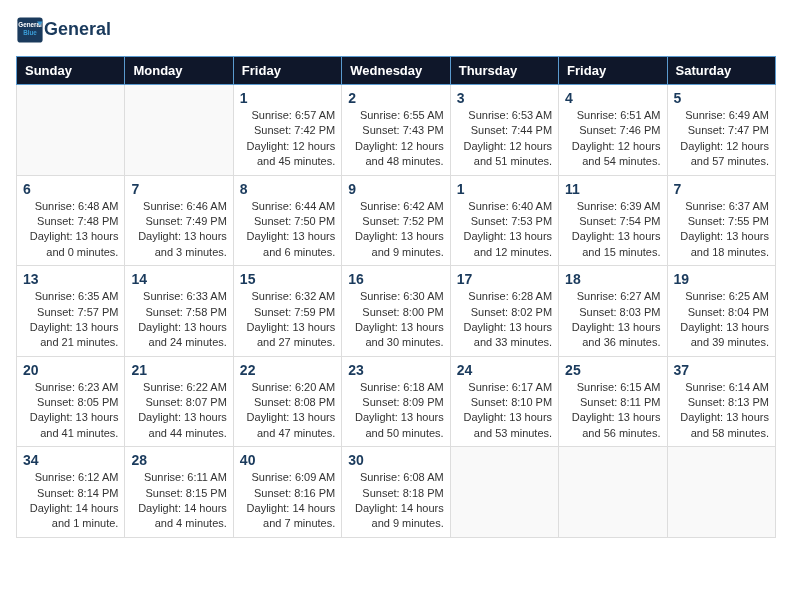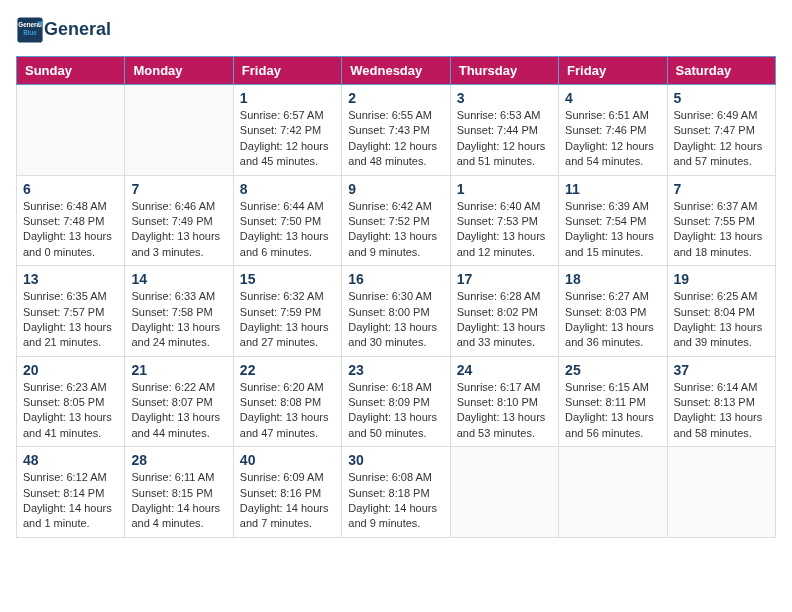--- a/index.html
+++ b/index.html
@@ -45,21 +45,21 @@
     .location-title {
       font-size: 14px;
       color: #555;
     }
     .calendar {
       width: 100%;
       border-collapse: collapse;
       border: 1px solid #ccc;
     }
     .calendar th {
-      background: #be185d;
+      background: #0f172a;
       color: #fff;
       font-size: 13px;
       font-weight: bold;
       padding: 6px 8px;
       text-align: left;
       border: 1px solid #5a9acf;
     }
     .calendar td {
       vertical-align: top;
       padding: 5px 6px;
@@ -76,20 +76,21 @@
     .day-number {
       font-size: 14px;
       font-weight: bold;
       color: #1a3a5c;
       margin-bottom: 2px;
     }
     .day-info {
       font-size: 11px;
       color: #333;
       line-height: 1.4;
+      text-align: right;
     }
   </style>
 </head>
 <body>
 
 <div class="header-area">
   <div class="logo">
     <svg class="logo-icon" viewBox="0 0 40 40">
       <rect x="2" y="2" width="36" height="36" rx="4" fill="#1a3a5c"></rect>
       <text x="20" y="16" text-anchor="middle" fill="white" font-size="9" font-weight="bold" font-family="Arial">General</text>
@@ -228,21 +229,21 @@
           <div class="day-number">25</div>
           <div class="day-info">Sunrise: 6:15 AM<br>Sunset: 8:11 PM<br>Daylight: 13 hours and 56 minutes.</div>
         </td>
         <td>
           <div class="day-number">37</div>
           <div class="day-info">Sunrise: 6:14 AM<br>Sunset: 8:13 PM<br>Daylight: 13 hours and 58 minutes.</div>
         </td>
       </tr>
       <tr>
         <td>
-          <div class="day-number">48</div>
+          <div class="day-number">34</div>
           <div class="day-info">Sunrise: 6:12 AM<br>Sunset: 8:14 PM<br>Daylight: 14 hours and 1 minute.</div>
         </td>
         <td>
           <div class="day-number">28</div>
           <div class="day-info">Sunrise: 6:11 AM<br>Sunset: 8:15 PM<br>Daylight: 14 hours and 4 minutes.</div>
         </td>
         <td>
           <div class="day-number">40</div>
           <div class="day-info">Sunrise: 6:09 AM<br>Sunset: 8:16 PM<br>Daylight: 14 hours and 7 minutes.</div>
         </td>

